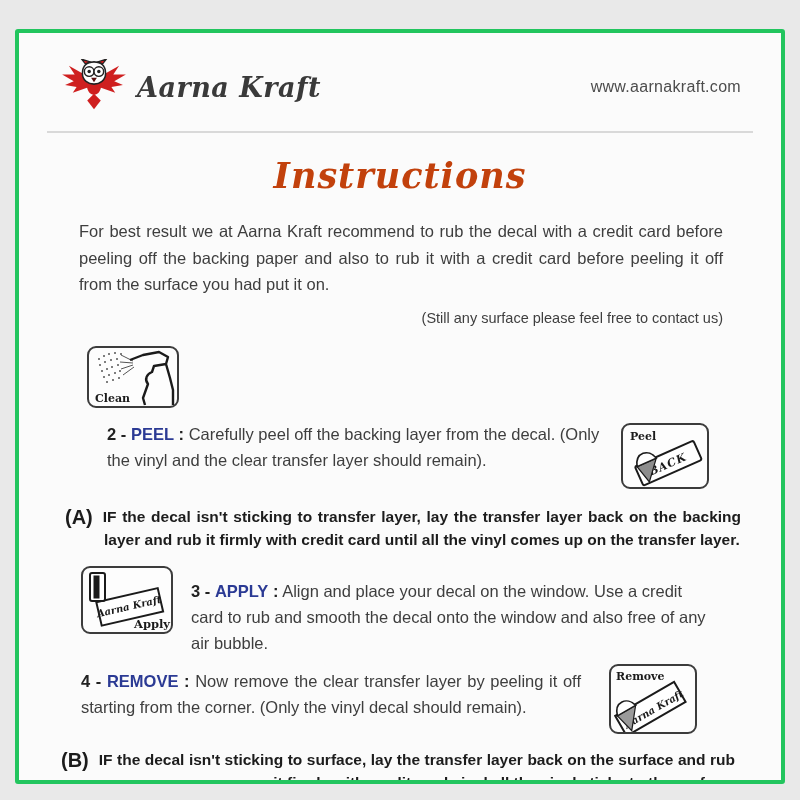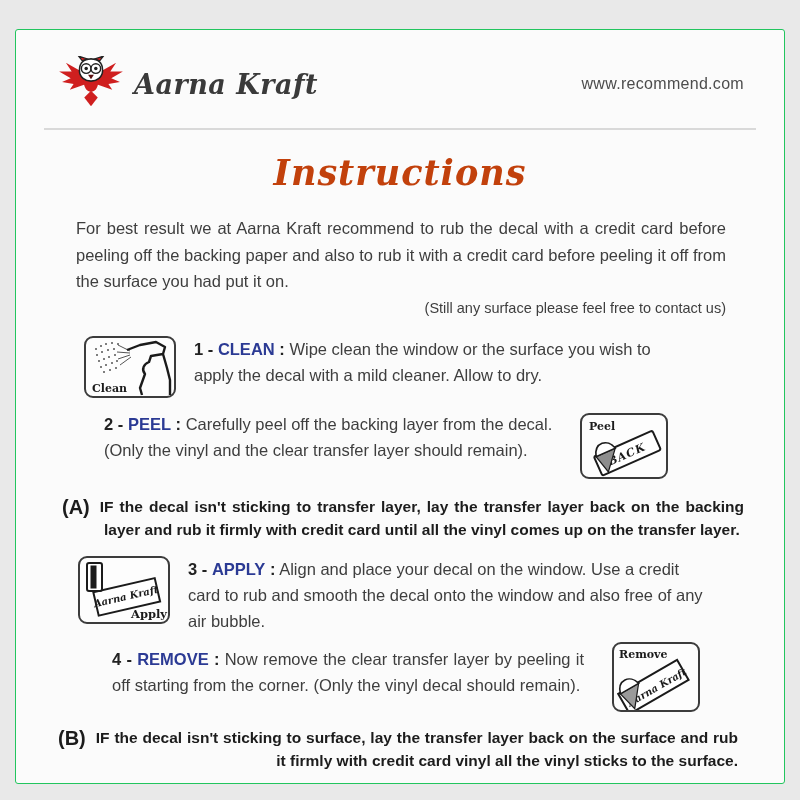--- a/index.html
+++ b/index.html
@@ -7,57 +7,57 @@
   body {
     background:#e9e9e9;
     font-family:"Liberation Sans", sans-serif;
     color:#3e3e3e;
     position:relative;
   }
   .card {
     position:absolute; left:15px; top:29px;
     width:770px; height:755px;
     background:#fbfbfb;
-    border:1px solid #22c55e;
+    border:4px solid #22c55e;
     border-radius:3px;
     overflow:hidden;
   }
   
   .header { display:flex; justify-content:space-between; align-items:center; padding:26px 40px 6px 40px; }
   .brand { display:flex; align-items:center; gap:8px; }
   .brand-name {
     font-family:"DejaVu Serif", serif; font-style:italic; font-weight:bold;
     font-size:27px; color:#3a3a3a; letter-spacing:0.5px;
   }
   .website { font-size:16px; color:#4c4c4c; letter-spacing:0.3px; }
   .rule { border:none; border-top:2px solid #d9d9d9; margin:10px 28px 0 28px; }
   
   .title {
     text-align:center; margin-top:22px;
     font-family:"DejaVu Serif", serif; font-style:italic; font-weight:bold;
     font-size:35px; color:#c2410c; letter-spacing:1px;
   }
   
   .intro {
-    margin:22px 58px 5px 60px;
+    margin:22px 58px 12px 60px;
     font-size:16.5px; line-height:1.62; text-align:justify; color:#3e3e3e;
   }
   .contact { margin:1px 58px 0 0; text-align:right; font-size:14.5px; color:#3e3e3e; }
   
   .step { display:flex; align-items:flex-start; }
   .step-text { font-size:16.5px; line-height:1.58; color:#3e3e3e; }
   .bnum { font-weight:bold; color:#222; }
   .kw { font-weight:bold; color:#2b3a94; }
   .step1 { margin:20px 90px 0 68px; gap:18px; }
-  .step2 { margin:13px 116px 0 88px; gap:0; }
+  .step2 { margin:13px 72px 0 88px; gap:0; }
   .step3 { margin:15px 70px 0 62px; gap:18px; }
-  .step4 { margin:12px 84px 0 96px; gap:28px; }
+  .step4 { margin:12px 84px 0 62px; gap:28px; }
   .step2 .step-text, .step4 .step-text { flex:1; }
   .step4 .step-text { text-align:justify; }
-  .grow { flex:1; }
+  .grow { flex:1;margin-top:12px; }
   
   .icon-box {
     flex:0 0 auto; background:#fdfdfd;
     border:2px solid #3c3c3c; border-radius:9px;
   }
   .clean-box  { width:92px; height:62px; }
   .peel-box   { width:88px; height:66px; margin-top:2px; }
   .apply-box  { width:92px; height:68px; }
   .remove-box { width:88px; height:70px; margin-top:-4px; }
   .icon-box svg { display:block; width:100%; height:100%; }
@@ -91,21 +91,21 @@
         <path d="M45,5 L49,0 L40,3 Z" fill="#cf1f1f" stroke="#222" stroke-width="1.2"></path>
         <path d="M24,15 C24,6 30,3 36,3 C42,3 48,6 48,15 C48,22 42,26 36,26 C30,26 24,22 24,15 Z" fill="#ffffff" stroke="#222" stroke-width="1.6"></path>
         <circle cx="31" cy="13" r="5" fill="#fff" stroke="#222" stroke-width="1.5"></circle>
         <circle cx="41" cy="13" r="5" fill="#fff" stroke="#222" stroke-width="1.5"></circle>
         <circle cx="31" cy="13" r="1.8" fill="#222"></circle>
         <circle cx="41" cy="13" r="1.8" fill="#222"></circle>
         <polygon points="33,19.5 39,19.5 36,24" fill="#5a1010"></polygon>
       </svg>
       <span class="brand-name">Aarna Kraft</span>
     </div>
-    <span class="website">www.recommend.com</span>
+    <span class="website">www.aarnakraft.com</span>
   </div>
 
   <hr class="rule">
 
   <div class="title">Instructions</div>
 
   <p class="intro">For best result we at Aarna Kraft recommend to rub the decal with a credit card before peeling off the backing paper and also to rub it with a credit card before peeling it off from the surface you had put it on.</p>
   <p class="contact">(Still any surface please feel free to contact us)</p>
 
   <div class="step step1">
@@ -136,21 +136,20 @@
         <g stroke="#555" stroke-width="1" fill="none">
           <path d="M44,13 L32,7"></path>
             <path d="M44,15 L31,14"></path>
             <path d="M44,17 L32,21"></path>
             <path d="M45,19 L34,27"></path>
         </g>
         <path d="M41,12 L54,7 L70,4 L79,9 L77,16 L65,18 L63,24 C58,26 55,31 59,36 L54,50 L56,57 M77,16 L81,30 L84,42 L84,57" fill="none" stroke="#1b1b1b" stroke-width="2.4" stroke-linejoin="round"></path>
         <text class="icon-label" x="6" y="54" font-size="11" fill="#1b1b1b">Clean</text>
       </svg>
     </div>
-    <p class="step-text"><b class="bnum">1</b> <b class="bnum">-</b> <b class="kw">CLEAN</b> <b class="bnum">:</b> <span>Wipe clean the window or the surface you wish to apply the decal with a mild cleaner. Allow to dry.</span></p>
   </div>
 
   <div class="step step2">
     <p class="step-text"><b class="bnum">2</b> <b class="bnum">-</b> <b class="kw">PEEL</b> <b class="bnum">:</b> <span>Carefully peel off the backing layer from the decal. (Only the vinyl and the clear transfer layer should remain).</span></p>
     <div class="icon-box peel-box">
       <svg viewBox="0 0 84 62" aria-hidden="true">
         <g transform="rotate(-24 42 38)">
           <rect x="13" y="29" width="64" height="21" rx="2" fill="#ffffff" stroke="#1b1b1b" stroke-width="2"></rect>
           <text class="icon-script" x="44" y="44" font-size="11" fill="#1b1b1b" text-anchor="middle" letter-spacing="1">BACK</text>
           <polygon points="15,30 36,30 20,49" fill="#8d8d8d" stroke="#1b1b1b" stroke-width="1.2"></polygon>

